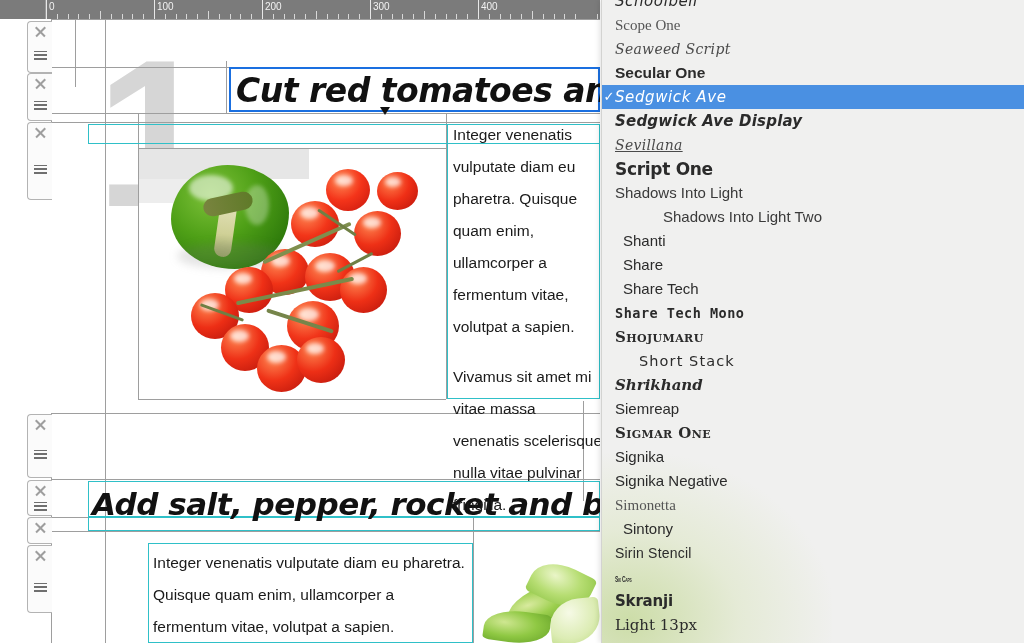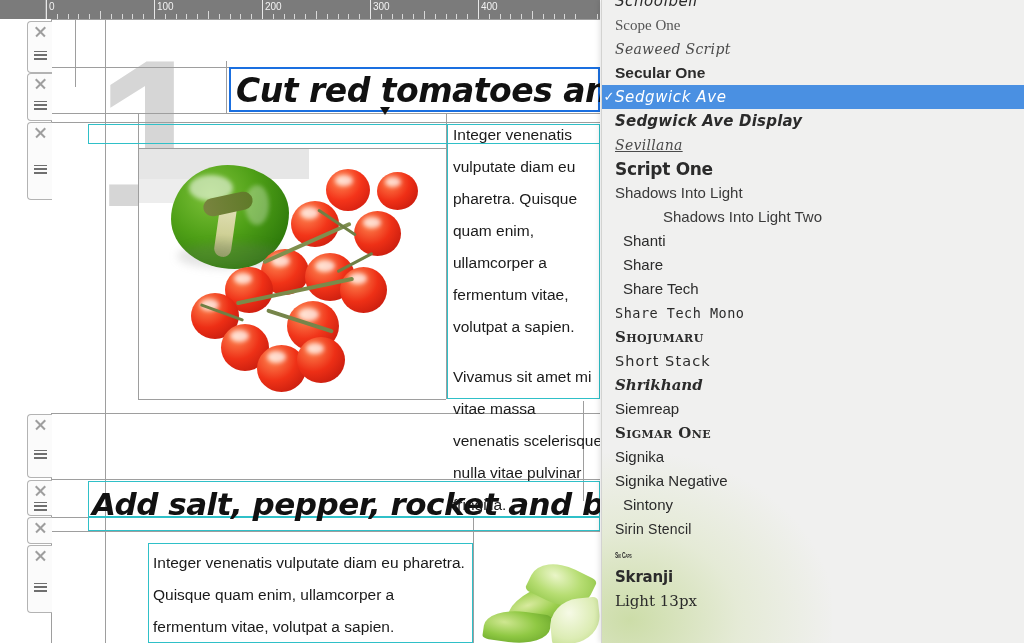--- a/index.html
+++ b/index.html
@@ -232,22 +232,22 @@
   
   .f-hand     { font-family: "DejaVu Sans", sans-serif; font-style: italic; font-weight: 400; letter-spacing: 0.6px; }
   .f-handb    { font-family: "DejaVu Sans", sans-serif; font-style: italic; font-weight: 700; letter-spacing: 0.2px; }
   .f-script   { font-family: "DejaVu Serif", serif; font-style: italic; font-weight: 400; font-size: 14px; color: #4a4a4a; letter-spacing: 0.3px; }
   .f-bold     { font-family: "Liberation Sans", sans-serif; font-weight: 700; font-size: 15.5px; }
   .f-xbold    { font-family: "DejaVu Sans", sans-serif; font-weight: 700; font-size: 17px; letter-spacing: -0.3px; }
   .f-smcaps   { font-family: "DejaVu Serif", serif; font-weight: 700; font-variant: small-caps; font-size: 15px; letter-spacing: 0.4px; }
   .f-slabital { font-family: "DejaVu Serif", serif; font-weight: 700; font-style: italic; font-size: 15px; }
   .f-light    { font-family: "Liberation Sans", sans-serif; font-weight: 400; font-size: 15px; margin-left: 8px; }
   .f-thin     { font-family: "Liberation Sans", sans-serif; font-weight: 400; font-size: 15px; color: #3a3a3a; }
-  .f-mono     { font-family: "DejaVu Sans Mono", monospace; font-weight: 400; font-size: 13.5px; letter-spacing: 0.5px; }
-  .f-round    { font-family: "DejaVu Sans", sans-serif; font-weight: 400; font-size: 14.5px; letter-spacing: 1.1px; }
+  .f-mono     { font-family: "DejaVu Sans Mono", monospace; font-weight: 700; font-size: 13.5px; letter-spacing: 0.5px; }
+  .f-round    { font-family: "DejaVu Sans", sans-serif; font-weight: 400; font-size: 14.5px; letter-spacing: 1.1px; margin-left: 24px; }
   .f-serif    { font-family: "Liberation Serif", serif; font-weight: 400; font-size: 15px; color: #555555; }
   .f-serif2   { font-family: "DejaVu Serif", serif; font-weight: 400; font-size: 15px; }
   .f-stencil  { font-family: "Liberation Sans", sans-serif; font-weight: 400; font-size: 14px; letter-spacing: 0.2px; }
   .f-condcaps { font-family: "Liberation Sans Narrow", "Liberation Sans", sans-serif;
                 font-weight: 700; font-size: 9px; font-variant: small-caps;
                 letter-spacing: -0.4px; transform: scaleX(0.55); transform-origin: left center; }
   .f-heavy    { font-family: "DejaVu Sans", sans-serif; font-weight: 700; font-size: 15px; letter-spacing: -0.2px; }
   .f-sans     { font-family: "Liberation Sans", sans-serif; font-weight: 400; font-size: 15px; }
 
   
@@ -542,20 +542,21 @@
         <div class="dd-item"><span class="f-light" style="display: inline-block;">Share</span></div>
         <div class="dd-item"><span class="f-light" style="display: inline-block;">Share Tech</span></div>
         <div class="dd-item"><span class="f-mono" style="display: inline-block;">Share Tech Mono</span></div>
         <div class="dd-item"><span class="f-smcaps" style="display: inline-block;">Shojumaru</span></div>
         <div class="dd-item"><span class="f-round" style="display: inline-block;">Short Stack</span></div>
         <div class="dd-item"><span class="f-slabital" style="display: inline-block;">Shrikhand</span></div>
         <div class="dd-item"><span class="f-sans" style="display: inline-block;">Siemreap</span></div>
         <div class="dd-item"><span class="f-smcaps" style="display: inline-block;">Sigmar One</span></div>
         <div class="dd-item"><span class="f-sans" style="display: inline-block;">Signika</span></div>
         <div class="dd-item"><span class="f-sans" style="display: inline-block;">Signika Negative</span></div>
+        <div class="dd-item"><span class="f-serif" style="display: inline-block;">Simonetta</span></div>
         <div class="dd-item"><span class="f-light" style="display: inline-block;">Sintony</span></div>
         <div class="dd-item"><span class="f-stencil" style="display: inline-block;">Sirin Stencil</span></div>
         <div class="dd-item"><span class="f-condcaps" style="display: inline-block;">Six Caps</span></div>
         <div class="dd-item"><span class="f-heavy" style="display: inline-block;">Skranji</span></div>
         <div class="dd-item"><span class="f-serif2" style="display: inline-block;">Light 13px</span></div>
       </div>
   </div>
 
 </div>
 

